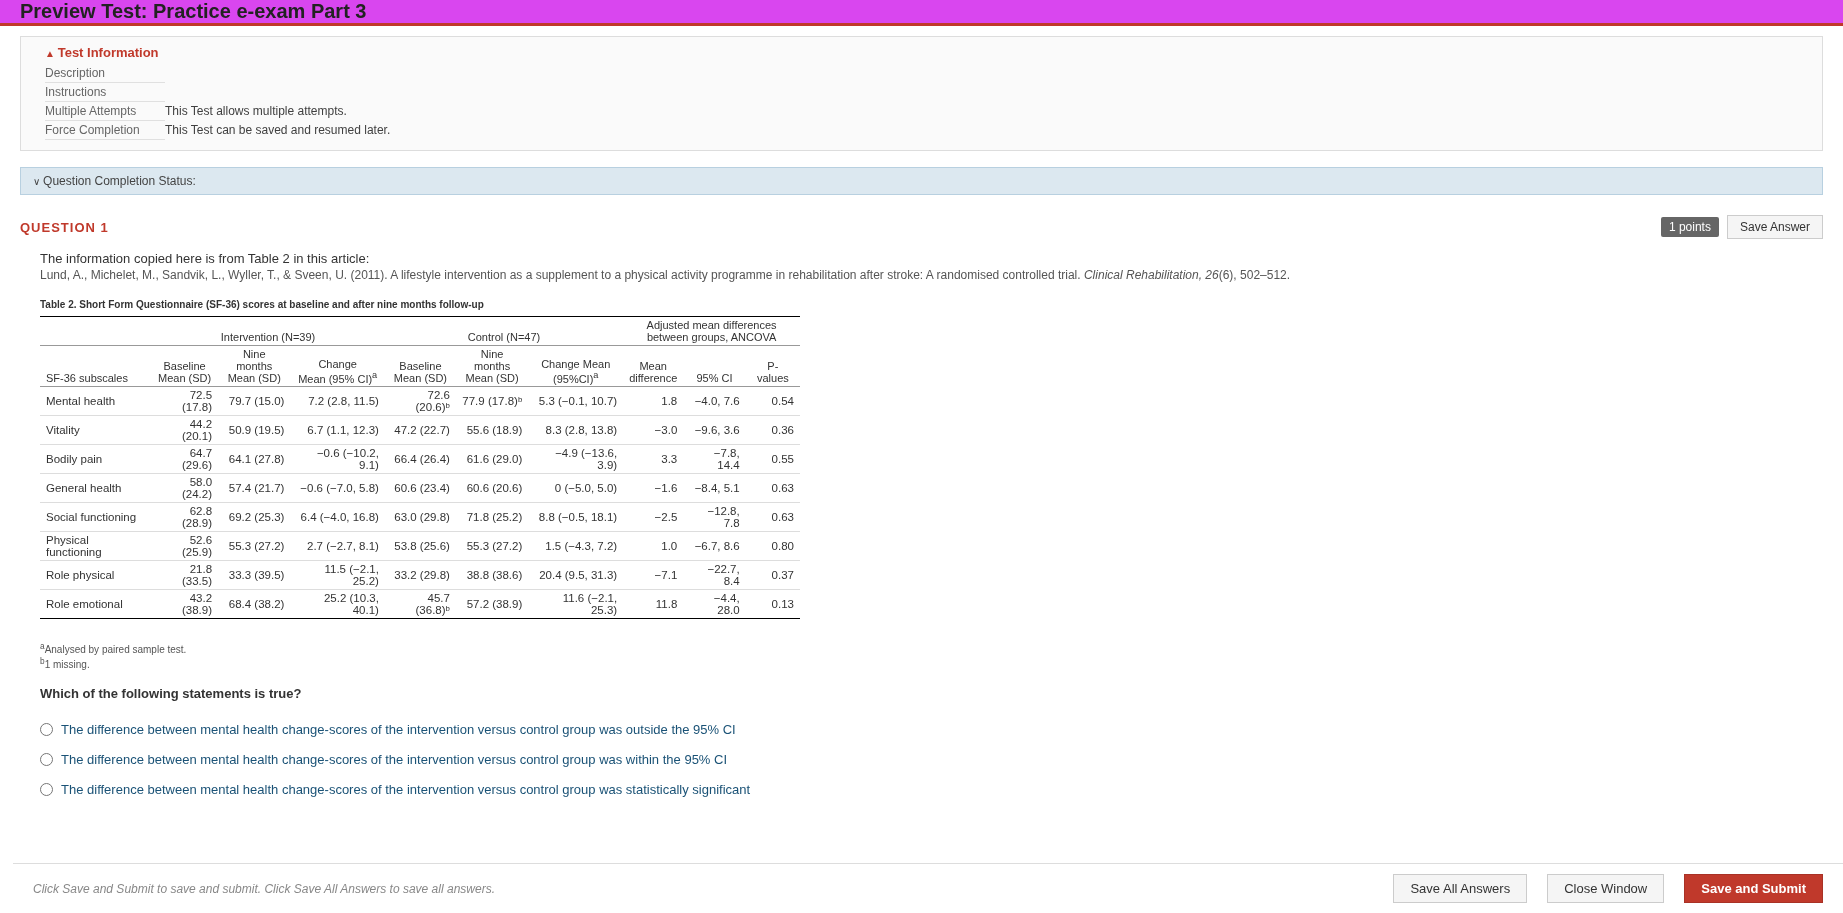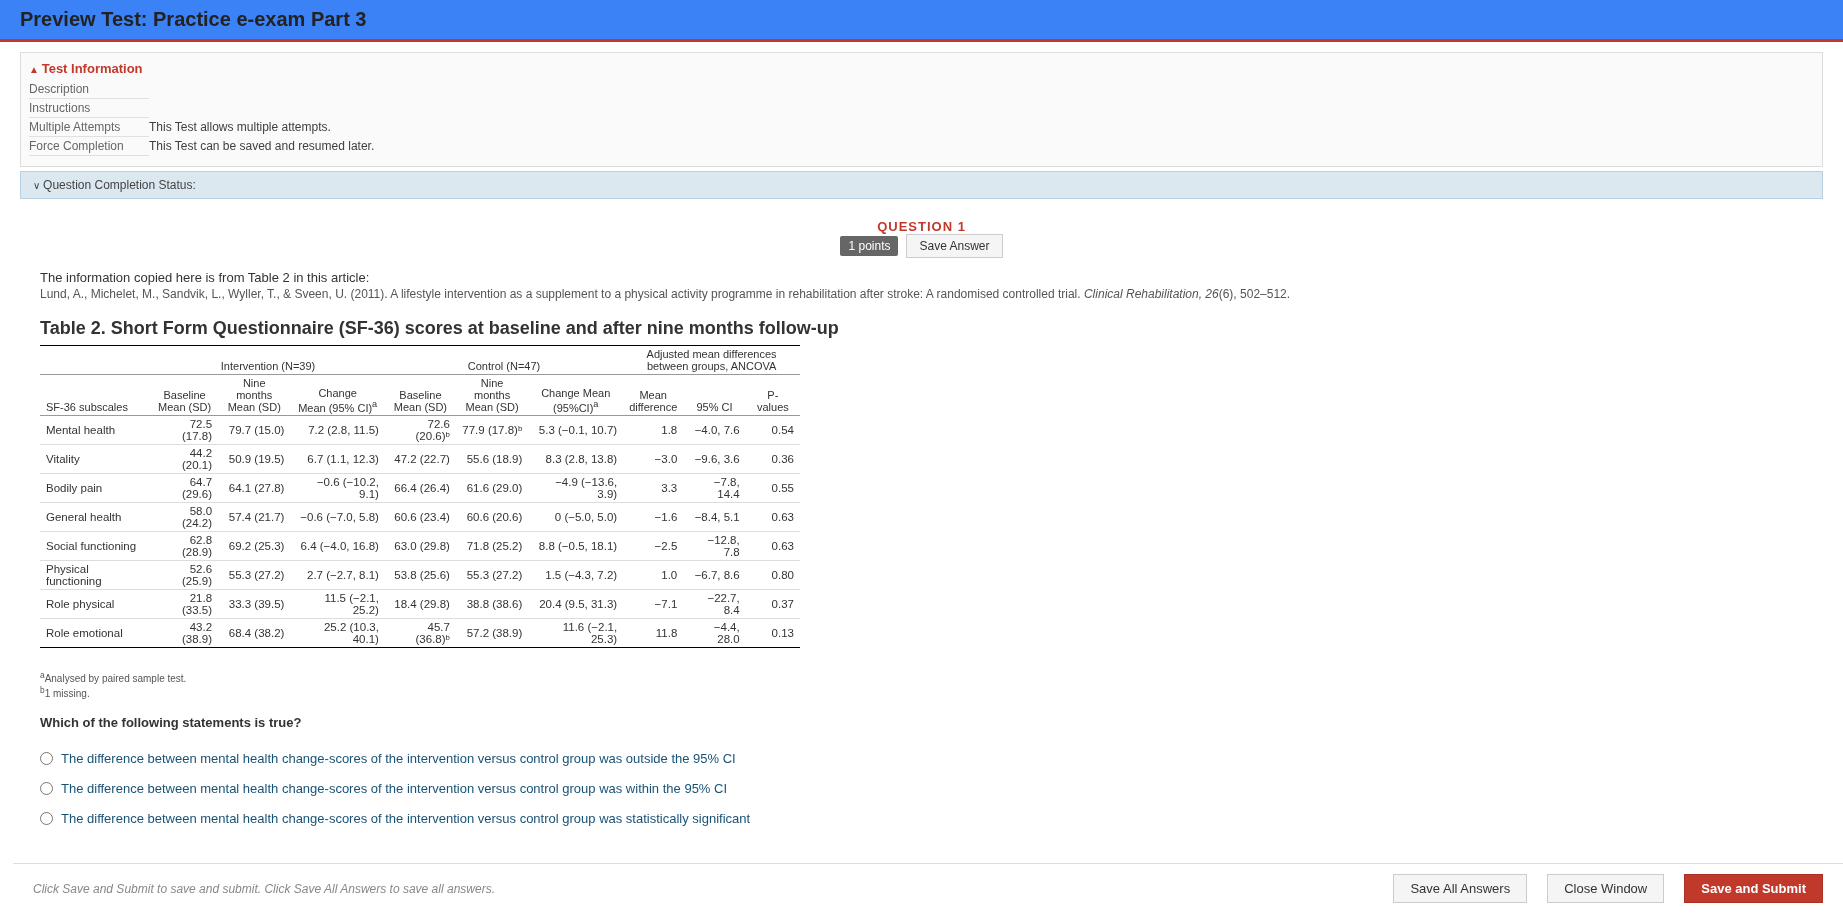--- a/index.html
+++ b/index.html
@@ -1,40 +1,40 @@
 <!DOCTYPE html>
 <html><head>
   <meta charset="utf-8">
   <style>
     * { box-sizing: border-box; margin: 0; padding: 0; }
     body { font-family: Arial, Helvetica, sans-serif; font-size: 13px; background: #fff; color: #333; }
 
     
     #header {
-      background: #3b82f6;
+      background: #d946ef;
       border-bottom: 3px solid #c0392b;
-      padding: 8px 20px;
+      padding: 0 20px;
     }
     #header h1 {
       font-size: 20px;
       font-weight: bold;
       color: #222;
     }
 
     
     #main {
       padding: 10px 20px 80px 20px;
     }
 
     
     .test-info-panel {
       border: 1px solid #ddd;
       background: #fafafa;
-      margin-bottom: 4px;
-      padding: 8px 8px;
+      margin-bottom: 16px;
+      padding: 8px 24px;
     }
     .test-info-title {
       color: #c0392b;
       font-weight: bold;
       font-size: 13px;
       margin-bottom: 6px;
       cursor: pointer;
     }
     .test-info-title::before {
       content: "▲ ";
@@ -72,21 +72,20 @@
 
     
     .question-block {
       margin-bottom: 20px;
     }
     .question-header {
       display: flex;
       justify-content: space-between;
       align-items: center;
       margin-bottom: 12px;
-      flex-direction: column;
     }
     .question-label {
       color: #c0392b;
       font-weight: bold;
       font-size: 13px;
       letter-spacing: 1px;
     }
     .question-meta {
       display: flex;
       align-items: center;
@@ -125,21 +124,21 @@
     }
 
     
     .table-wrapper {
       margin: 0 20px 16px 20px;
       font-size: 11.5px;
     }
     .table-caption {
       font-weight: bold;
       margin-bottom: 6px;
-      font-size: 18px;
+      font-size: 10px;
     }
     .data-table {
       border-collapse: collapse;
       width: 100%;
       max-width: 760px;
     }
     .data-table th, .data-table td {
       padding: 2px 6px;
       text-align: right;
       font-size: 11.5px;
@@ -390,21 +389,21 @@
               <td>1.5 (−4.3, 7.2)</td>
               <td>1.0</td>
               <td>−6.7, 8.6</td>
               <td>0.80</td>
             </tr>
             <tr>
               <td>Role physical</td>
               <td>21.8 (33.5)</td>
               <td>33.3 (39.5)</td>
               <td>11.5 (−2.1, 25.2)</td>
-              <td>18.4 (29.8)</td>
+              <td>33.2 (29.8)</td>
               <td>38.8 (38.6)</td>
               <td>20.4 (9.5, 31.3)</td>
               <td>−7.1</td>
               <td>−22.7, 8.4</td>
               <td>0.37</td>
             </tr>
             <tr>
               <td>Role emotional</td>
               <td>43.2 (38.9)</td>
               <td>68.4 (38.2)</td>

